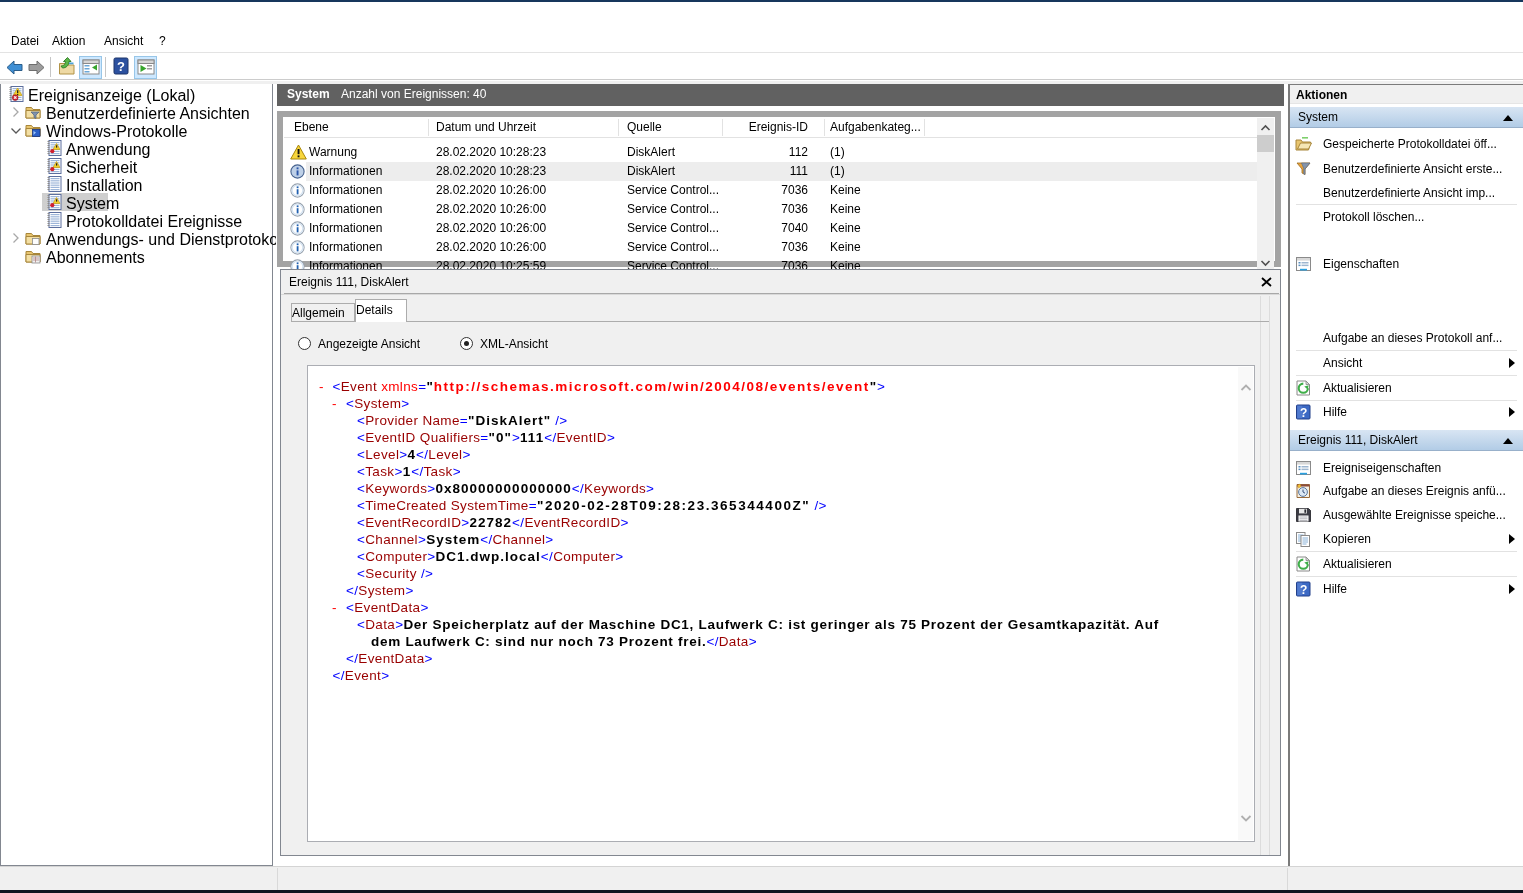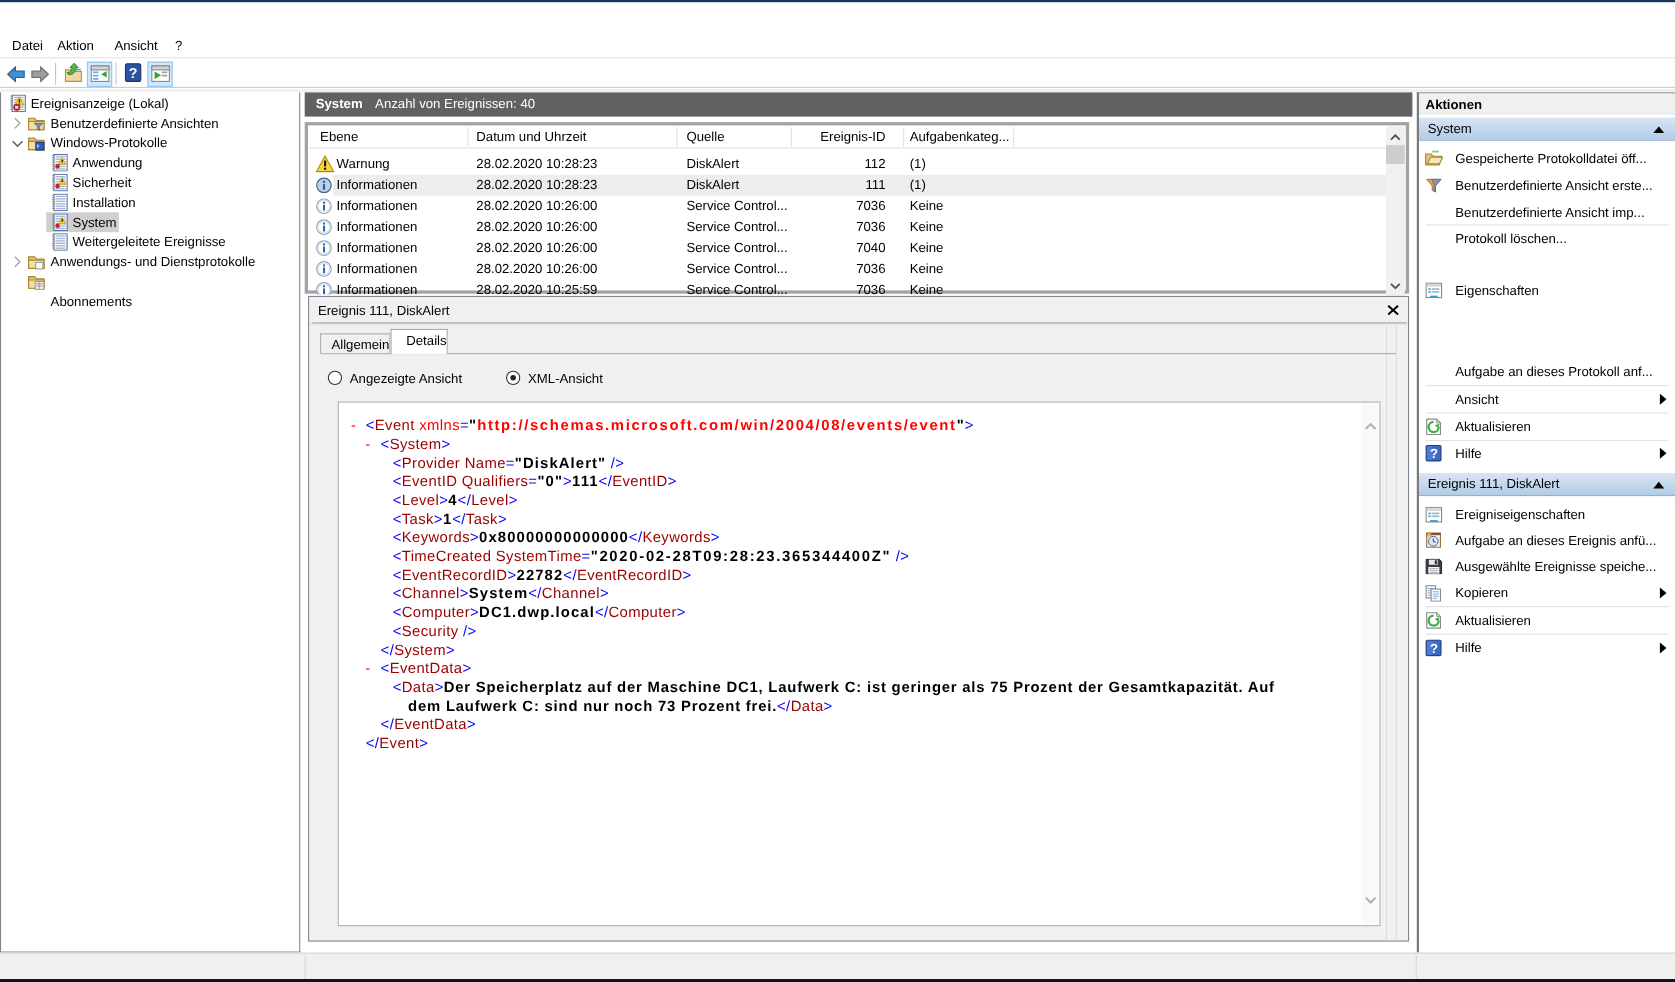--- a/index.html
+++ b/index.html
@@ -22,40 +22,40 @@
 .tsep { position:absolute; top:4px; width:1px; height:20px; background:#c6c6c6; }
 .toggled { background:#cde8ff; border:1px solid #98c6e8; }
 
 #leftpanel { position:absolute; left:0; top:84px; width:273px; height:782px; background:#fff; border:1px solid #828790; border-top:none; }
 #centerpanel { position:absolute; left:276px; top:84px; width:1012px; height:782px; background:#fff; }
 #rightpanel { position:absolute; left:1288px; top:84px; width:235px; height:782px; background:#fff; border-left:2px solid #7b7b7b; border-top:1px solid #7b7b7b; }
 #statusstrip { position:absolute; left:0; top:866px; width:1523px; height:24px; background:#f0f0f0; border-top:1px solid #d4d4d4; }
 #taskbar { position:absolute; left:0; top:890px; width:1523px; height:3px; background:#10131f; }
 
 .trow { position:absolute; left:0; width:271px; height:18px; }
-.tlabel { position:absolute; top:2px; font-size:12px; white-space:nowrap;text-align:right; }
+.tlabel { position:absolute; top:2px; font-size:16px; white-space:nowrap;text-align:right; }
 .ticon { position:absolute; top:1px; }
 .texp { position:absolute; top:3px; }
 
 #syshdr { position:absolute; left:277px; top:84px; width:1007px; height:22px; background:#616161; color:#fff; }
 #syshdr b { position:absolute; left:10px; top:3px; font-size:12px; font-weight:bold; }
 #syshdr span { position:absolute; left:64px; top:3px; font-size:12px; }
 
-#evtable { position:absolute; left:277px; top:111px; width:1004px; height:156px; background:#fff; border:3px solid #a3a3a3; }
+#evtable { position:absolute; left:277px; top:111px; width:1004px; height:156px; background:#fff; border:6px solid #a3a3a3; }
 .colhdr { position:absolute; top:0; height:21px; border-bottom:1px solid #e2e2e2; font-size:12px; }
 .colhdr .lbl { position:absolute; top:3px; }
 .colsep { position:absolute; top:2px; width:1px; height:17px; background:#e2e2e2; }
 .evrow { position:absolute; left:1px; width:985px; height:19px; font-size:12px; }
 .evrow div { position:absolute; top:2px; }
 #evscroll { position:absolute; right:1px; top:1px; width:17px; height:154px; background:#f0f0f0; }
 
 #details { position:absolute; left:280px; top:269px; width:1001px; height:587px; background:#f0f0f0; border:1px solid #828790; }
 #dtitle { position:absolute; left:0; top:0; width:100%; height:25px; border-bottom:1px solid #d9d9d9; }
 #dtitle span { position:absolute; left:8px; top:5px; font-size:12px; }
-.tab { position:absolute; font-size:12px; text-align:right; }
+.tab { position:absolute; font-size:12px; text-align:left; }
 .radio { position:absolute; width:13px; height:13px; border:1px solid #333; border-radius:50%; background:#fff; }
 #xmlbox { position:absolute; left:26px; top:95px; width:948px; height:477px; background:#fff; border:1px solid #abadb3; }
 #xmlscroll { position:absolute; right:1px; top:1px; width:15px; height:473px; background:#f9f9f9; }
 .xline { position:absolute; white-space:nowrap; font-size:13.5px; line-height:17px; height:17px; letter-spacing:0.35px; }
 .xb { color:#0000ff; }
 .xm { color:#990000; }
 .xr { color:#ff0000; }
 .xv { color:#000; font-weight:bold; letter-spacing:1.0px; }
 .xrv { color:#ff0000; font-weight:bold; letter-spacing:1.5px; }
 
@@ -209,21 +209,21 @@
           </svg>
         </span>
       <div class="tlabel" style="left:65px;">System</div>
     </div>
     <div class="trow" style="top:127px;">
       <span class="ticon" style="left:45px;">
           <svg width="16" height="16">
             <use href="#i-logplain"></use>
           </svg>
         </span>
-      <div class="tlabel" style="left:65px;">Weitergeleitete Ereignisse</div>
+      <div class="tlabel" style="left:65px;">Protokolldatei Ereignisse</div>
     </div>
 
     <div class="trow" style="top:145px;">
       <span class="texp" style="left:11px;">
           <svg width="8" height="12">
             <path d="M1.5 1.5 L6 6 L1.5 10.5" stroke="#a8a8a8" stroke-width="1.3" fill="none"></path>
           </svg>
         </span>
       <span class="ticon" style="left:24px;">
           <svg width="16" height="16">
@@ -232,21 +232,21 @@
         </span>
       <div class="tlabel" style="left:45px;">Anwendungs- und Dienstprotokolle</div>
     </div>
 
     <div class="trow" style="top:163px;">
       <span class="ticon" style="left:24px;">
           <svg width="16" height="16">
             <use href="#i-foldcal"></use>
           </svg>
         </span>
-      <div class="tlabel" style="left:45px;margin-top:18px;">Abonnements</div>
+      <div class="tlabel" style="left:45px;">Abonnements</div>
     </div>
   </div>
 
   <svg width="0" height="0" style="position:absolute;">
     <defs>
       <g id="i-notebook">
         <rect x="3" y="0.5" width="12" height="15" fill="#fff" stroke="#5c6f9e" stroke-width="1"></rect>
         <rect x="4.5" y="2" width="9" height="1.2" fill="#9db6d9"></rect>
         <rect x="4.5" y="4.2" width="9" height="1.2" fill="#9db6d9"></rect>
         <rect x="4.5" y="6.4" width="9" height="1.2" fill="#9db6d9"></rect>

